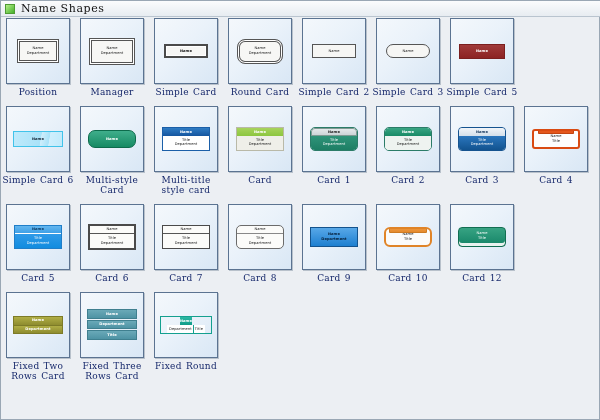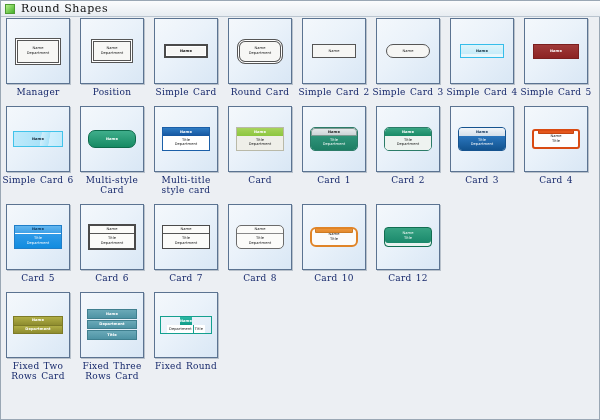--- a/index.html
+++ b/index.html
@@ -150,47 +150,47 @@
            display:flex;flex-direction:column;align-items:center;justify-content:center;
            color:#0d3b45;}
 </style>
 </head>
 <body>
 
 <div id="root">
 
   <div class="hdr">
     <div class="hdr-icon"></div>
-    <div class="hdr-title">Round Shapes</div>
+    <div class="hdr-title">Name Shapes</div>
   </div>
 
   <div class="grid">
+
+    <div class="cell">
+      <div class="tile">
+        <div class="sh s-double" style="width:42px;height:24px;">
+          <div class="t">Name</div>
+          <div class="t">Department</div>
+        </div>
+      </div>
+      <div class="cap">Position</div>
+    </div>
 
     <div class="cell">
       <div class="tile">
         <div class="sh s-double">
           <div class="t">Name</div>
           <div class="t">Department</div>
         </div>
       </div>
       <div class="cap">Manager</div>
     </div>
 
     <div class="cell">
       <div class="tile">
-        <div class="sh s-double" style="width:42px;height:24px;">
-          <div class="t">Name</div>
-          <div class="t">Department</div>
-        </div>
-      </div>
-      <div class="cap">Position</div>
-    </div>
-
-    <div class="cell">
-      <div class="tile">
         <div class="sh s-simple">
           <div class="t b">Name</div>
         </div>
       </div>
       <div class="cap">Simple Card</div>
     </div>
 
     <div class="cell">
       <div class="tile">
         <div class="sh s-round">
@@ -212,28 +212,20 @@
 
     <div class="cell">
       <div class="tile">
         <div class="sh s-simple3">
           <div class="t">Name</div>
         </div>
       </div>
       <div class="cap">Simple Card 3</div>
     </div>
 
-    <div class="cell">
-      <div class="tile">
-        <div class="sh s-simple4">
-          <div class="t b">Name</div>
-        </div>
-      </div>
-      <div class="cap">Simple Card 4</div>
-    </div>
 
     <div class="cell">
       <div class="tile">
         <div class="sh s-simple5">
           <div class="t b">Name</div>
         </div>
       </div>
       <div class="cap">Simple Card 5</div>
     </div>
 
@@ -382,20 +374,29 @@
           <div class="hd t">Name</div>
           <div class="bd">
             <div class="t">Title</div>
             <div class="t">Department</div>
           </div>
         </div>
       </div>
       <div class="cap">Card 8</div>
     </div>
 
+    <div class="cell">
+      <div class="tile">
+        <div class="sh s-c9">
+          <div class="t b">Name</div>
+          <div class="t b">Department</div>
+        </div>
+      </div>
+      <div class="cap">Card 9</div>
+    </div>
 
     <div class="cell">
       <div class="tile">
         <div class="sh s2 c-c10">
           <div class="tabtop"></div>
           <div class="bd">
             <div class="t">Name</div>
             <div class="t">Title</div>
           </div>
         </div>

